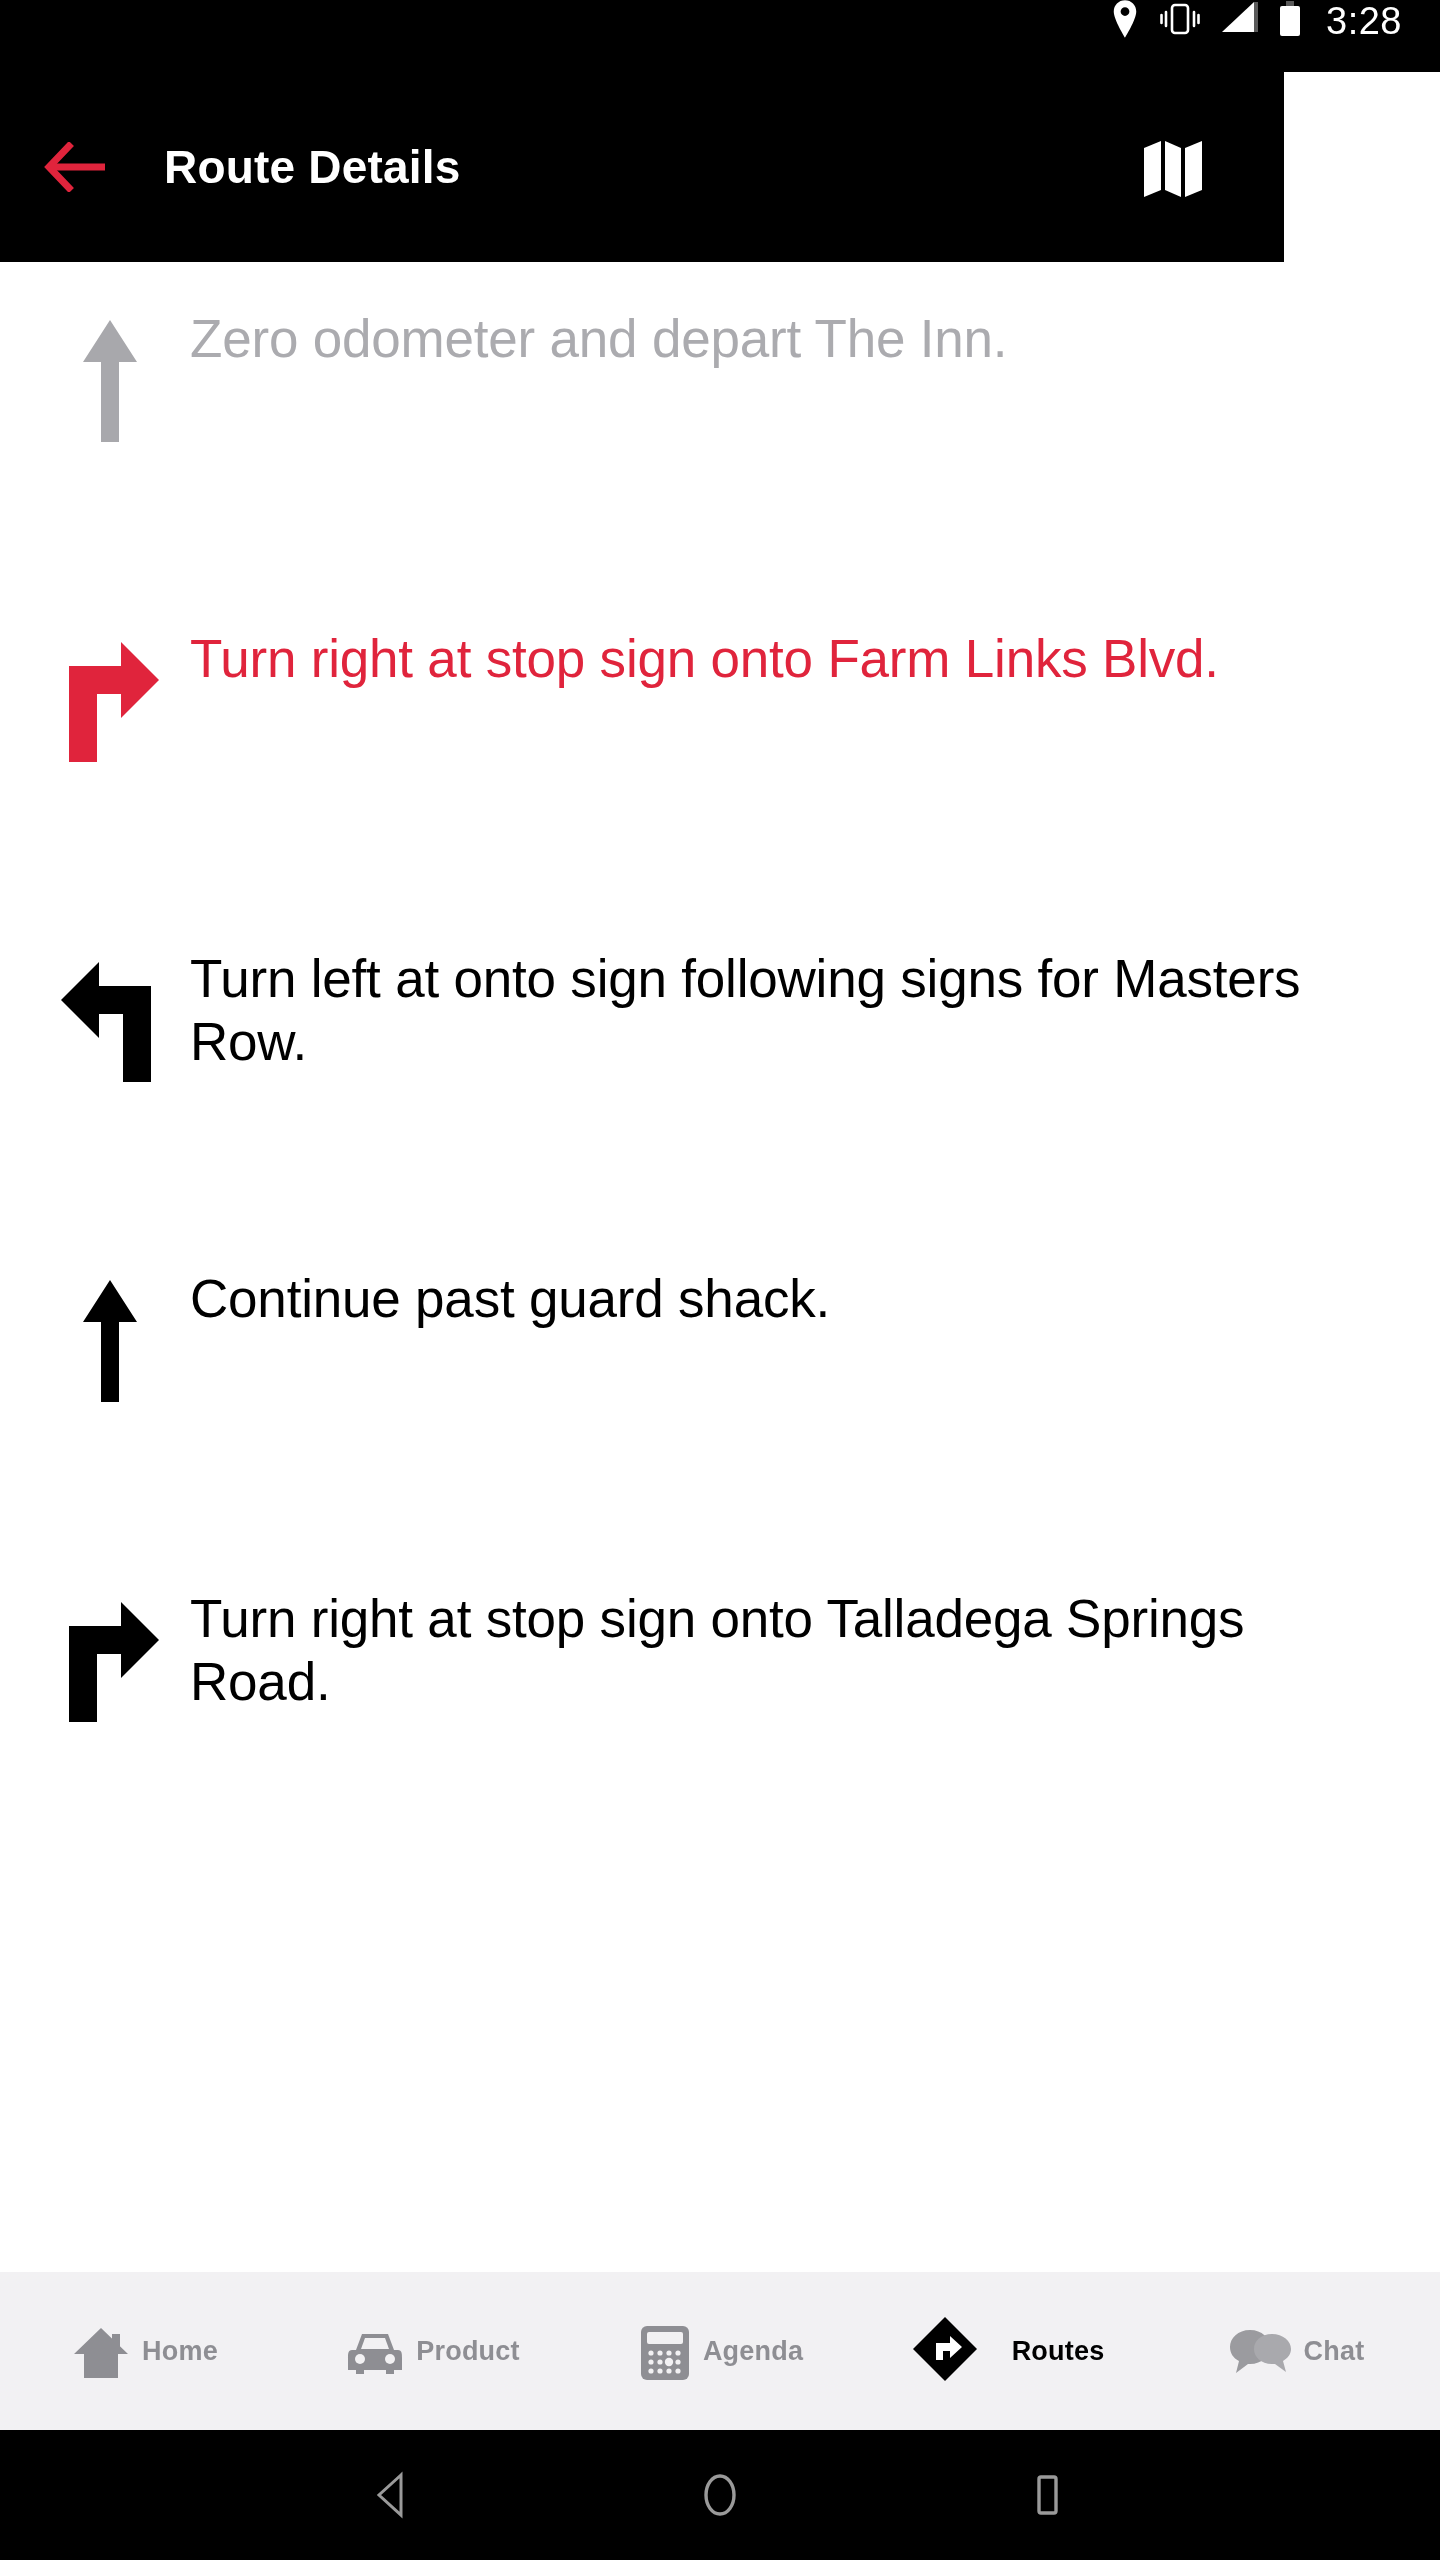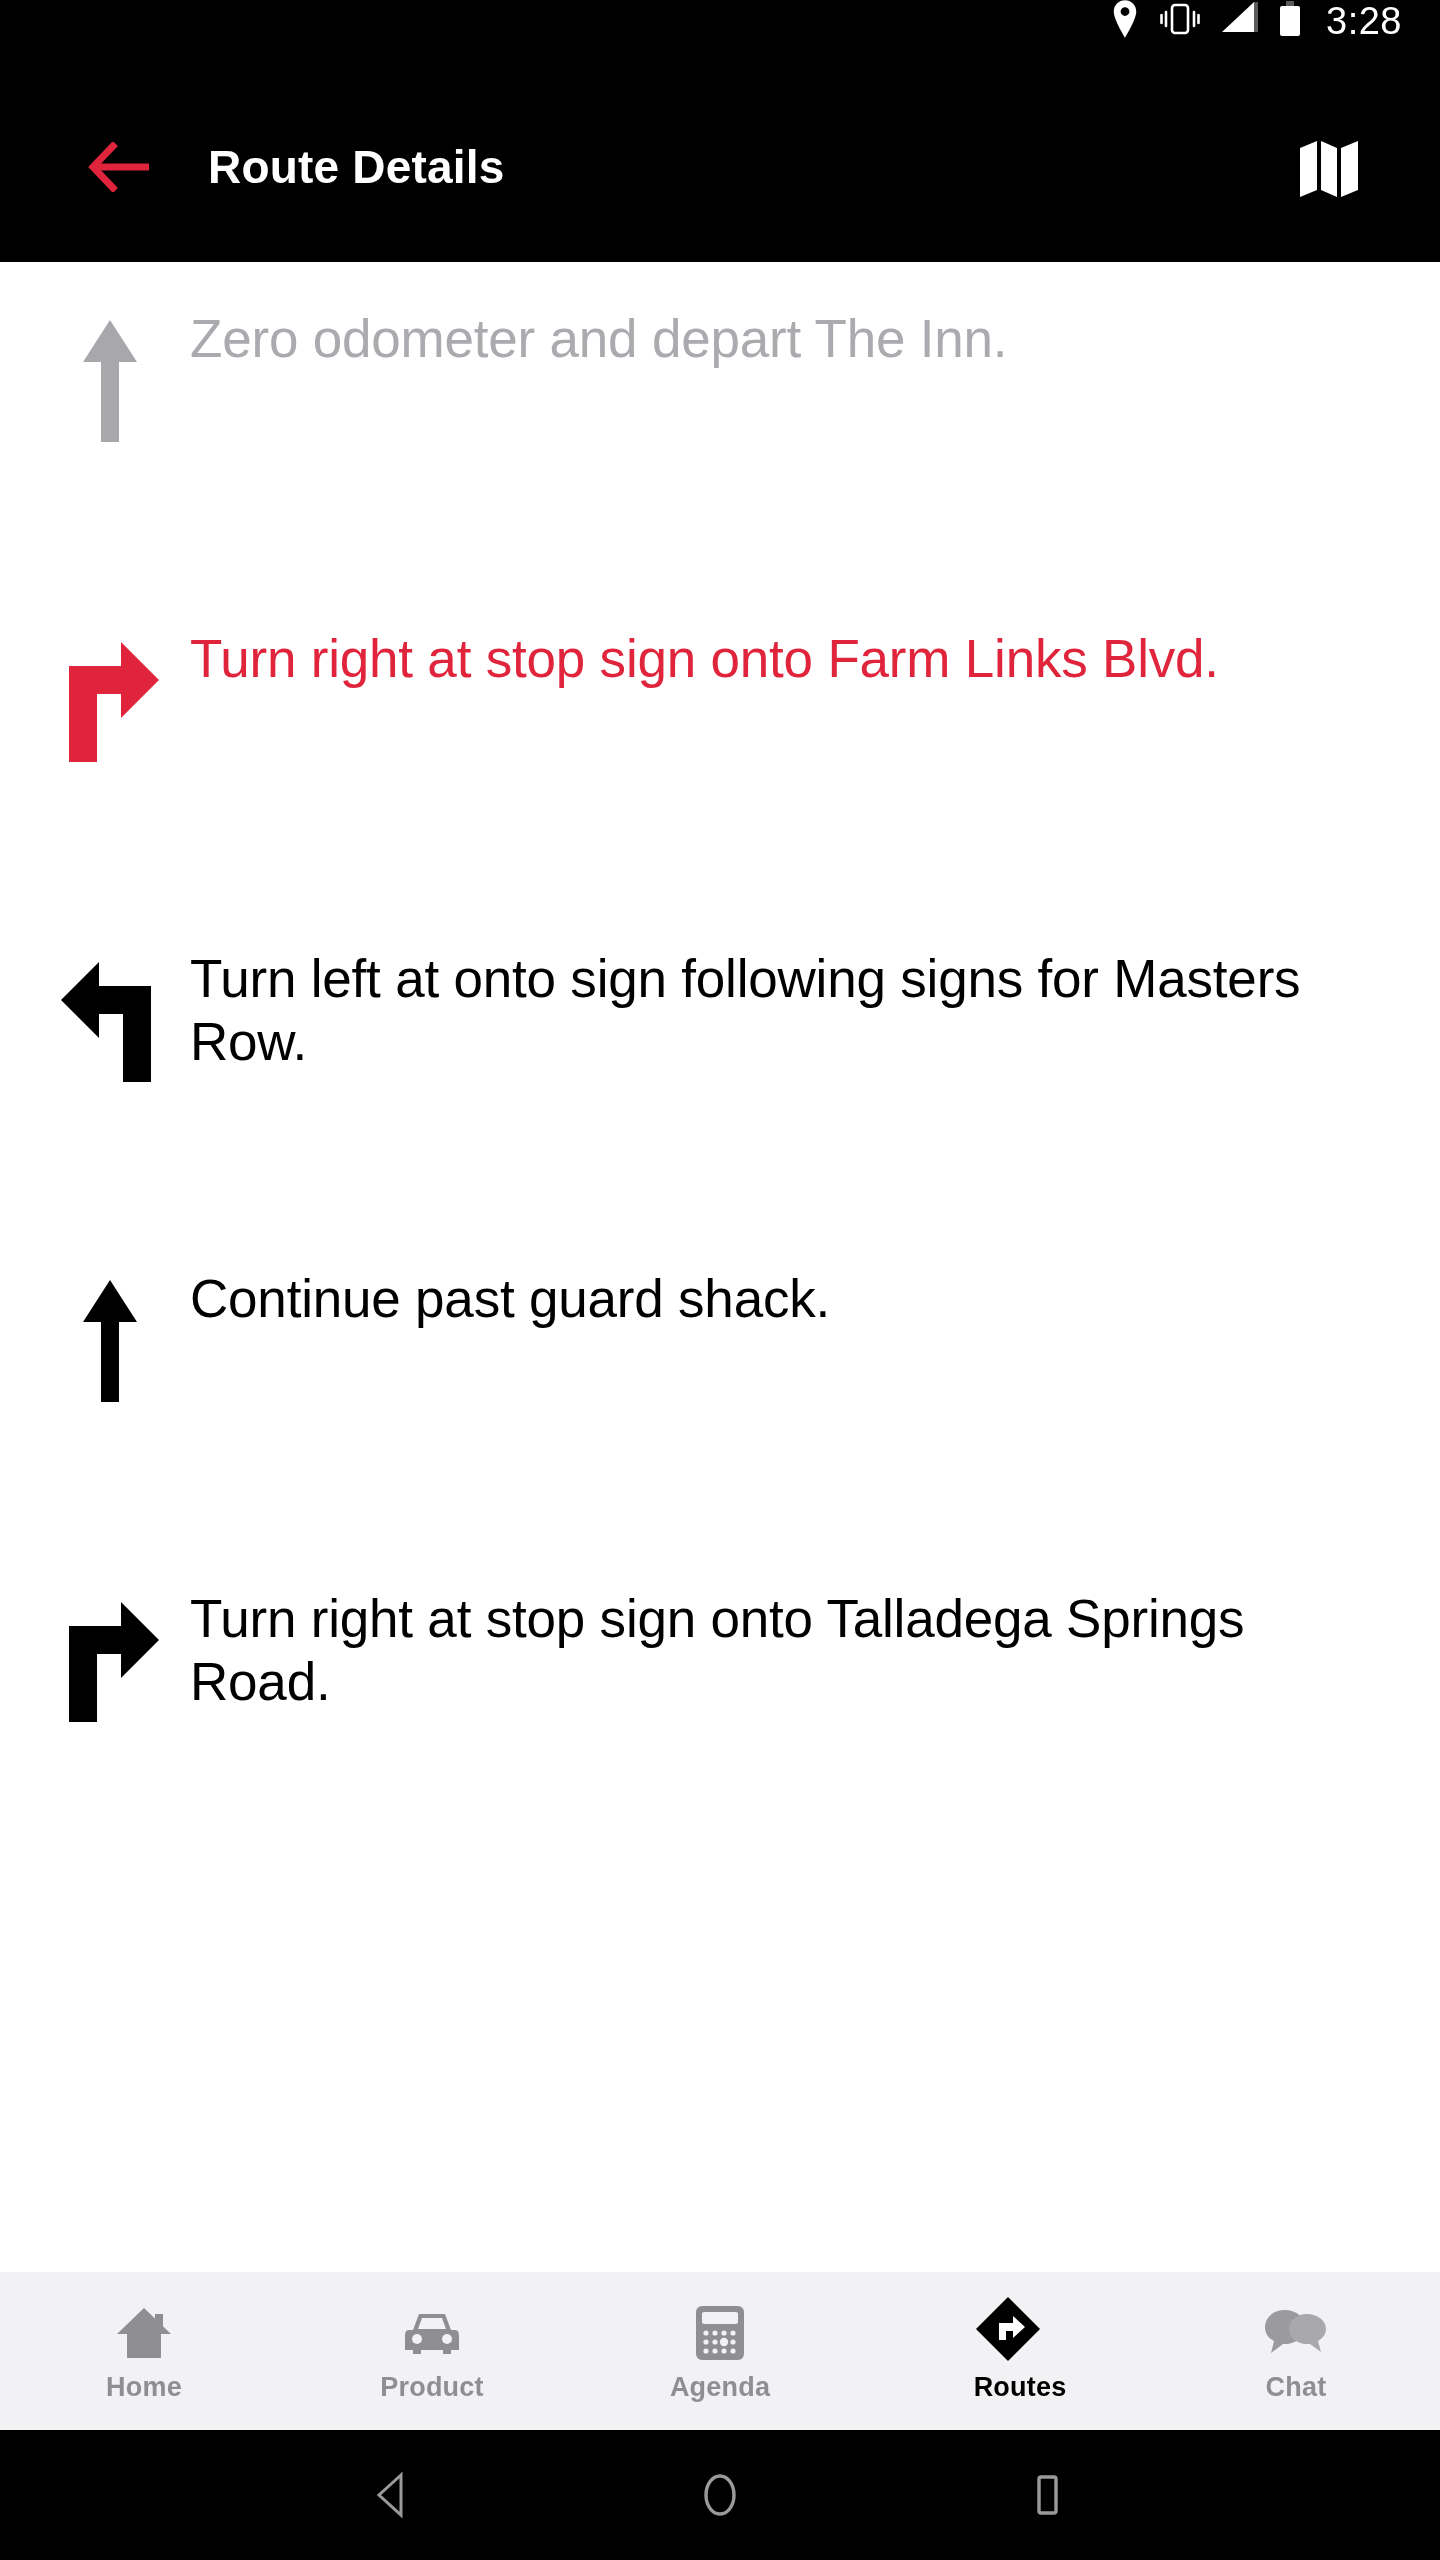--- a/index.html
+++ b/index.html
@@ -18,22 +18,22 @@
     justify-content:flex-end; padding-right:38px; gap:18px;
   }
   .sb-icon { display:flex; align-items:center; justify-content:center; }
   .sb-time {
     color:#ffffff; font-size:38px; font-weight:400; letter-spacing:0.5px;
     margin-left:6px;
   }
 
   
   .appbar {
-    position:absolute; top:72px; left:0; width:1440px; height:190px;
-    background:#000000; display:flex; align-items:center;padding-left:44px;
+    position:absolute; top:72px; left:0; width:1284px; height:190px;
+    background:#000000; display:flex; align-items:center;
   }
   .back-btn {
     width:150px; height:190px; display:flex; align-items:center;
     justify-content:center; cursor:pointer;
   }
   .appbar-title {
     color:#ffffff; font-size:46px; font-weight:bold;
     letter-spacing:0.2px; margin-left:14px;
   }
   .map-btn {
@@ -62,21 +62,21 @@
   }
   .step.muted .step-text { color:#ababaf; }
   .step.active .step-text { color:#e0243c; }
 
   
   .tabbar {
     position:absolute; bottom:130px; left:0; width:1440px; height:158px;
     background:#f2f1f3; display:flex; align-items:center;
   }
   .tab {
-    flex:1; display:flex; flex-direction:column; align-items:center;
+    flex:1; display:flex; flex-direction:row; align-items:center;
     justify-content:center; gap:10px; cursor:pointer; height:100%;
   }
   .tab-label {
     font-size:27px; font-weight:bold; color:#8e8e93; letter-spacing:0.2px;
   }
   .tab.active .tab-label { color:#000000;margin-left:24px; }
   .tab-ico { height:62px; display:flex; align-items:flex-end; }
 
   
   .sysnav {

